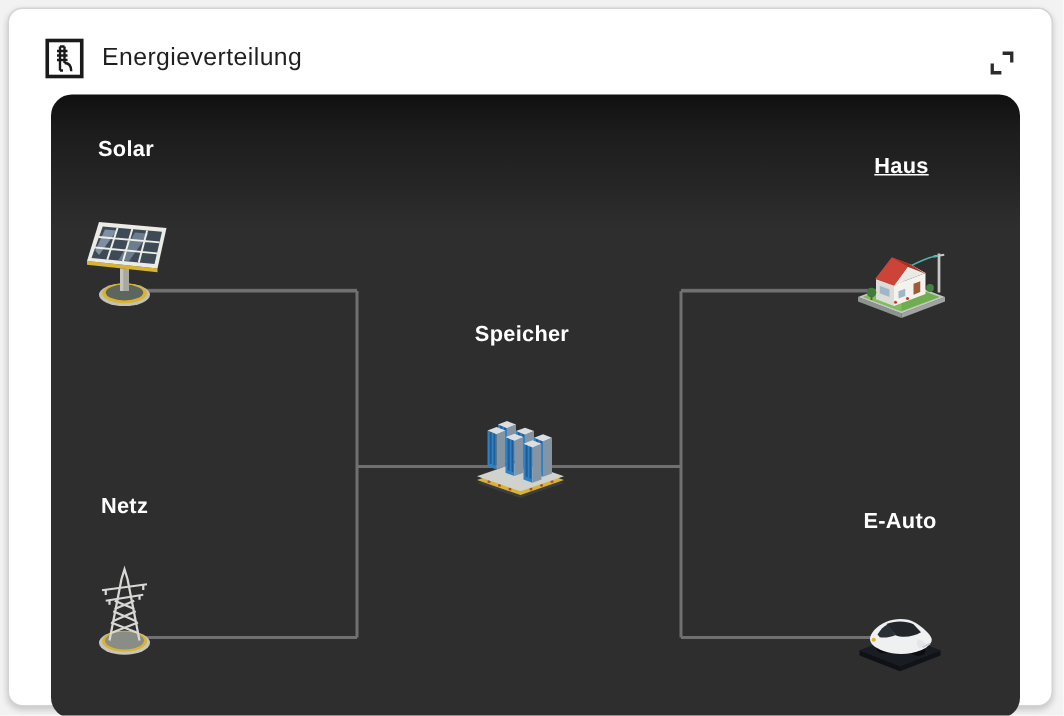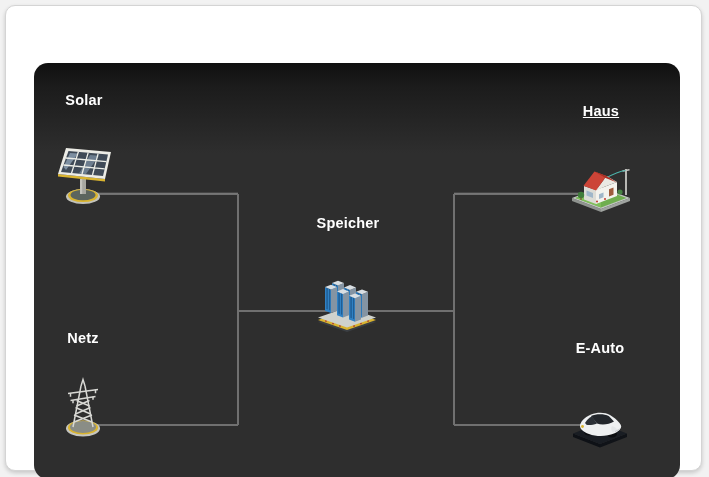--- a/index.html
+++ b/index.html
@@ -43,20 +43,36 @@
     color:#ffffff;font-size:14.5px;font-weight:700;letter-spacing:.2px;
     white-space:nowrap;
   }
   .node-icon{position:absolute;}
 </style>
 </head>
 <body>
 
 <div class="card">
 
+  <div class="card-header">
+    <span class="title-icon">
+      <svg width="26" height="28" viewBox="0 0 26 28">
+        <rect x="1.5" y="2" width="23" height="24" fill="none" stroke="#1a1a1a" stroke-width="2.4"></rect>
+        <path d="M10 6 V22 M13 6 V17 M10 6 L13 6 M8 9 H15 M8 12 H15 M8 15 H15 M13 17 C16 17 17.5 19 17.5 22.5 M10 22 H12" fill="none" stroke="#1a1a1a" stroke-width="1.6"></path>
+      </svg>
+    </span>
+    <div class="card-title">Energieverteilung</div>
+    <button class="expand-btn">
+      <span>
+        <svg width="18" height="18" viewBox="0 0 18 18">
+          <path d="M10.5 2.5 H15.5 V7.5 M7.5 15.5 H2.5 V10.5" fill="none" stroke="#2b2b2b" stroke-width="2.2" stroke-linecap="square"></path>
+        </svg>
+      </span>
+    </button>
+  </div>
 
   <div class="panel">
 
     <svg class="wires" viewBox="0 0 646 405">
       <path d="M50 131 H204 M50 362 H204 M204 131 V362 M204 248 H420 M420 131 V362 M420 131 H566 M420 362 H565" fill="none" stroke="#707070" stroke-width="2"></path>
       <path d="M50 130 H204 M420 130 H566" fill="none" stroke="#8a8a8a" stroke-width="1" opacity="0.5"></path>
     </svg>
 
     <div class="node" style="left:0;top:0;">
       <div class="node-label" style="left:50px;top:29px;">Solar</div>

